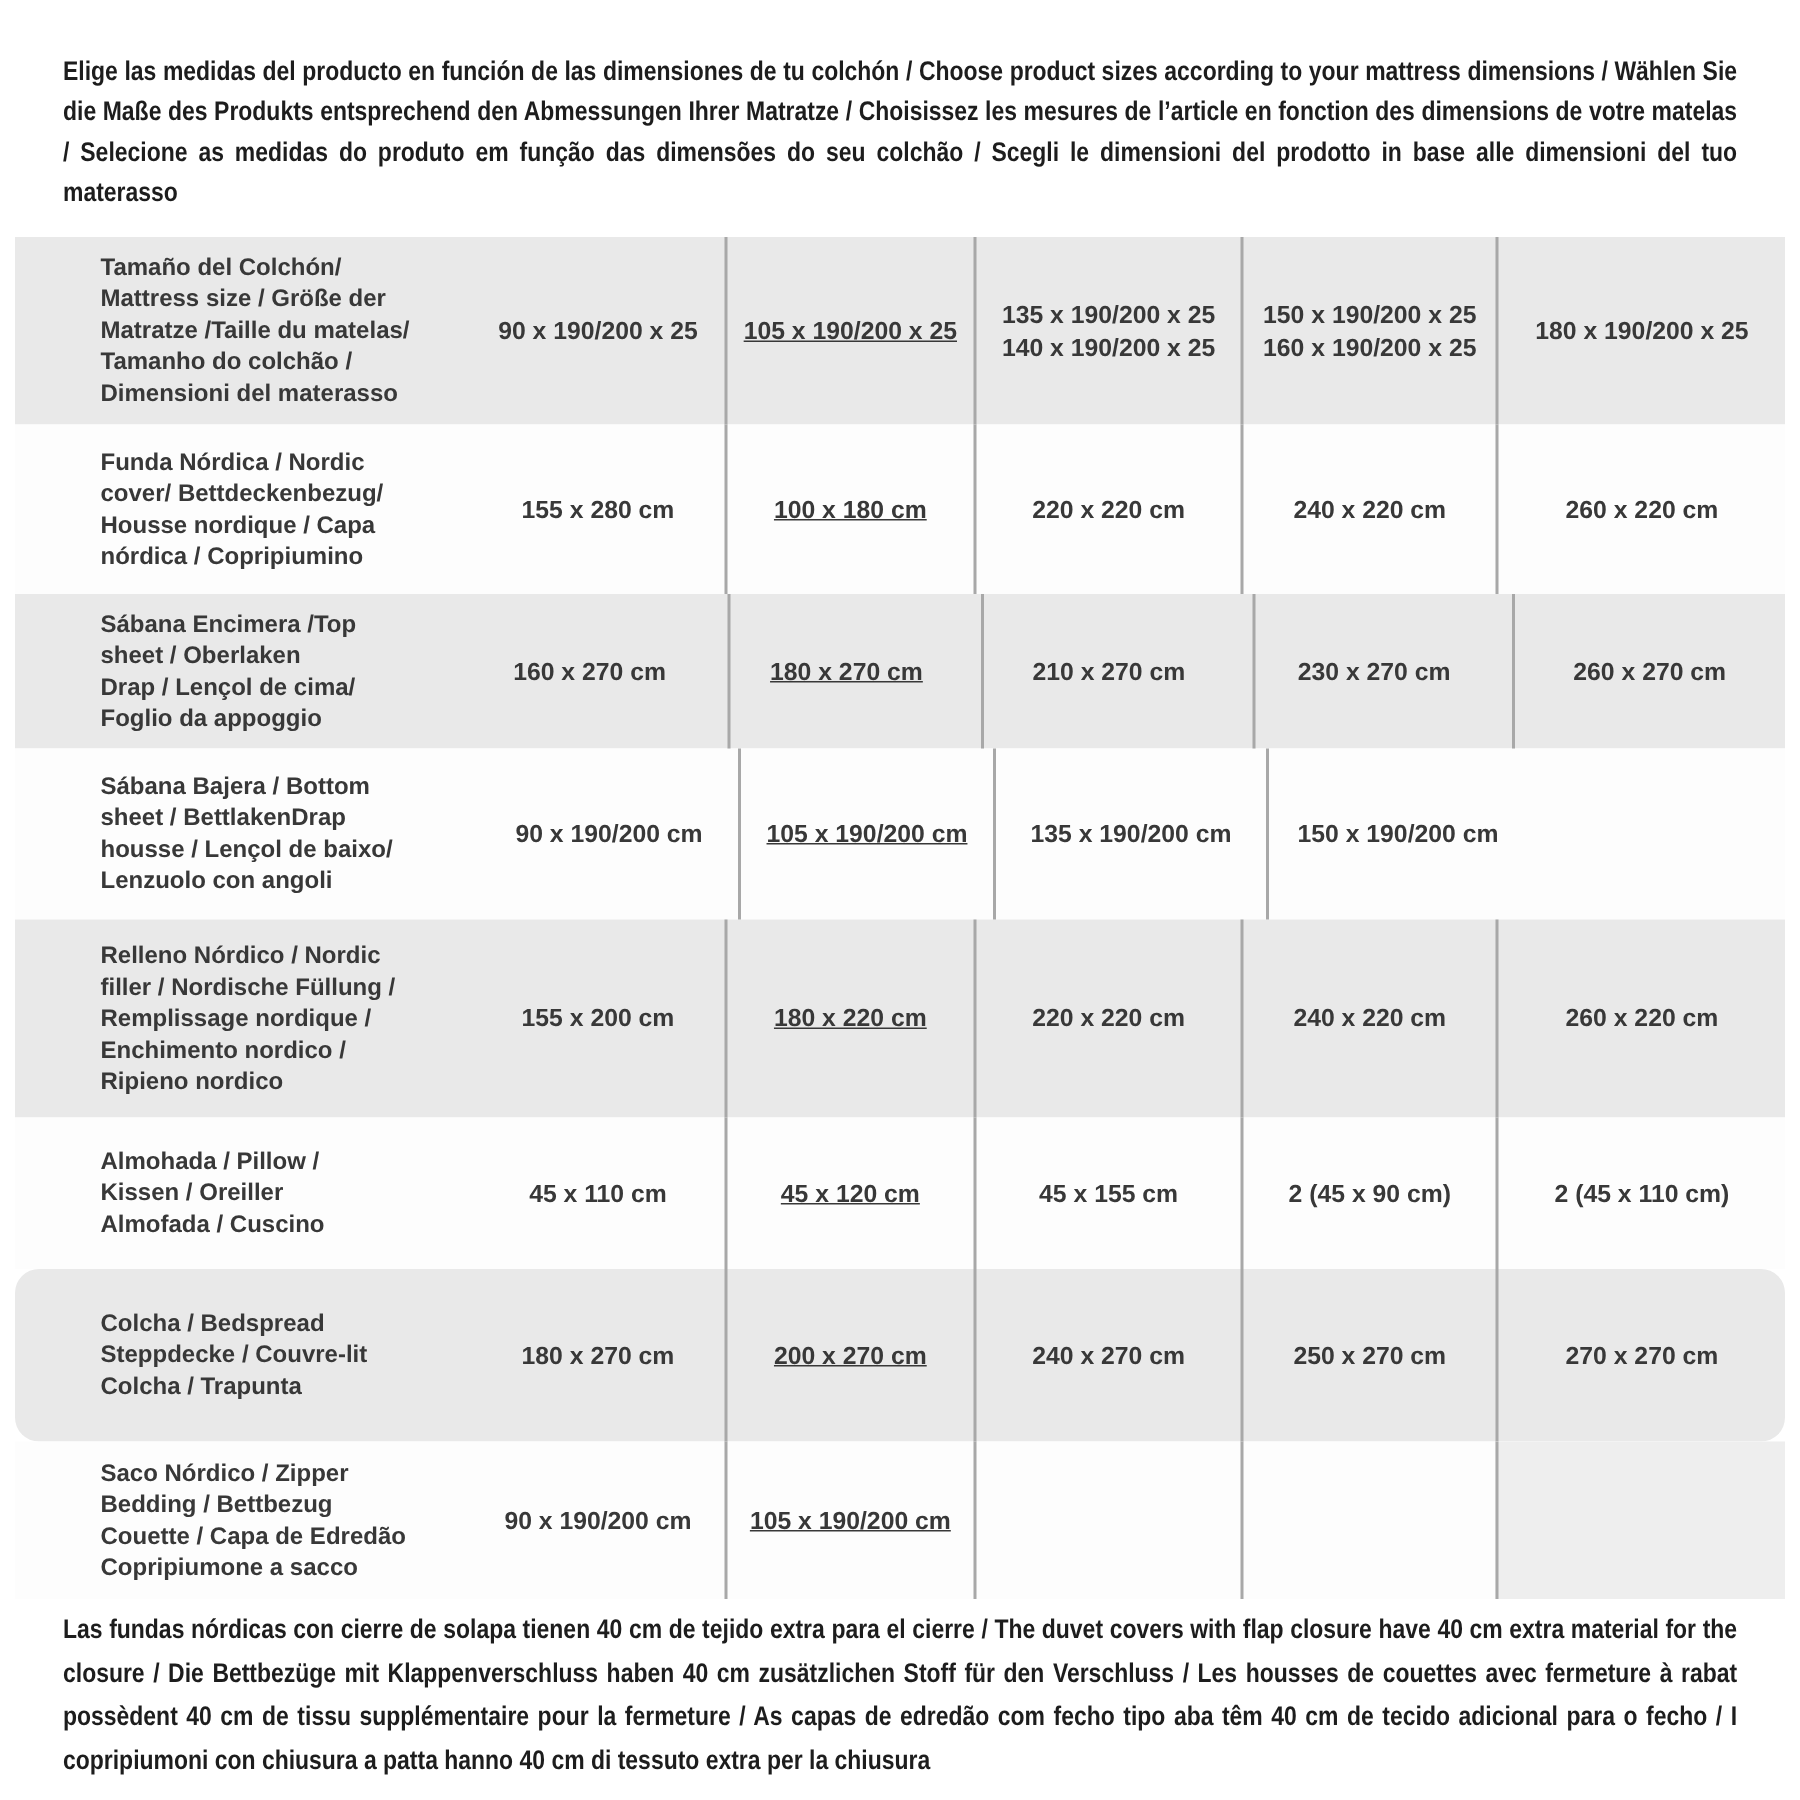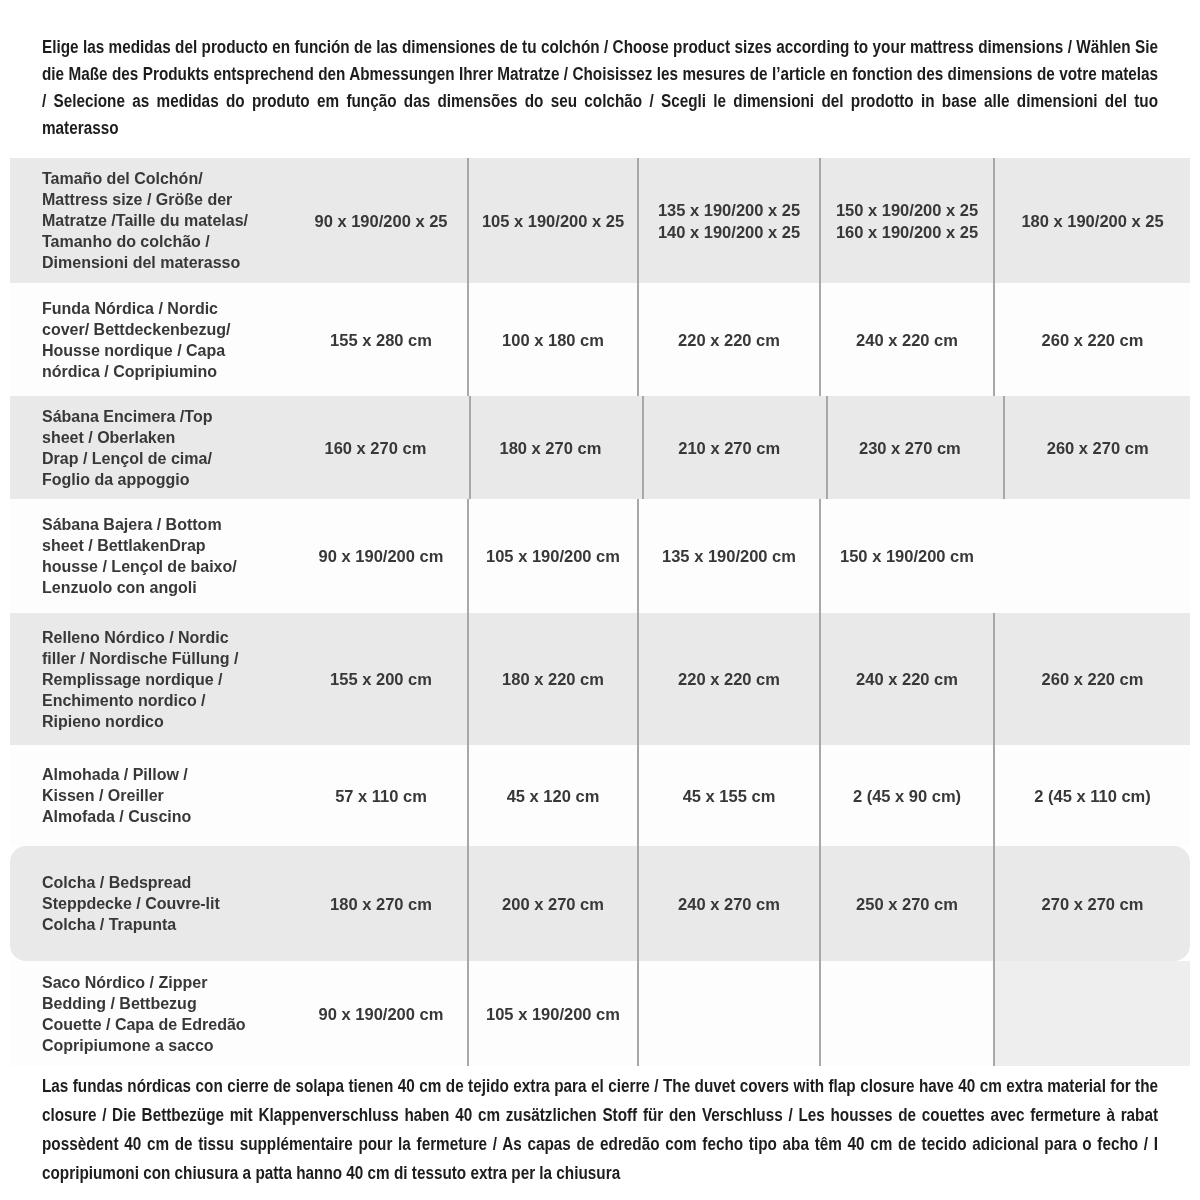--- a/index.html
+++ b/index.html
@@ -43,21 +43,21 @@
     color: #1d1d1d;
   }
 
   
   .size-table {
     position: absolute;
     top: 158px;
     left: 10px;
     width: 1180px;
   }
-  .t-row { display: flex; width: 100%; }
+  .t-row { display: flex; width: 100%; padding-left: 25px; }
   .t-row:nth-child(odd)  { background: #e9e9e9; }
   .t-row:nth-child(even) { background: #fdfdfd; }
   .t-row:nth-child(1) { height: 125px; }
   .t-row:nth-child(2) { height: 113px; }
   .t-row:nth-child(3) { height: 103px; gap: 12px; }
   .t-row:nth-child(4) { height: 114px; }
   .t-row:nth-child(5) { height: 132px; }
   .t-row:nth-child(6) { height: 101px; }
   .t-row:nth-child(7) { height: 115px; border-radius: 16px; }
   .t-row:nth-child(8) { height: 105px; }
@@ -75,21 +75,21 @@
   .cell.label {
     width: 285px;
     justify-content: flex-start;
     text-align: left;
     padding-left: 32px;
     padding-right: 6px;
     font-size: 16px;
     line-height: 21px;
   }
   .c2 { width: 172px; }
-  .c3 { width: 170px; }
+  .c3 { width: 170px; text-decoration: underline; }
   .c4 { width: 182px; }
   .c5 { width: 174px; }
   .c6 { width: 197px; }
   .c3, .c4, .c5, .c6 { border-left: 2px solid #a8a8a8; }
   .t-row:nth-child(8) .c6 { background: #eeeeee; }
 </style>
 </head>
 <body>
 
 <div class="page">
@@ -158,21 +158,21 @@
       <div class="cell c3">180 x 220 cm</div>
       <div class="cell c4">220 x 220 cm</div>
       <div class="cell c5">240 x 220 cm</div>
       <div class="cell c6">260 x 220 cm</div>
     </div>
 
     <div class="t-row">
       <div class="cell label">Almohada  / Pillow /
 Kissen / Oreiller
 Almofada / Cuscino</div>
-      <div class="cell c2">57 x 110 cm</div>
+      <div class="cell c2">45 x 110 cm</div>
       <div class="cell c3">45 x 120 cm</div>
       <div class="cell c4">45 x 155 cm</div>
       <div class="cell c5">2 (45 x 90 cm)</div>
       <div class="cell c6">2 (45 x 110 cm)</div>
     </div>
 
     <div class="t-row">
       <div class="cell label">Colcha / Bedspread
 Steppdecke / Couvre-lit
 Colcha / Trapunta</div>

